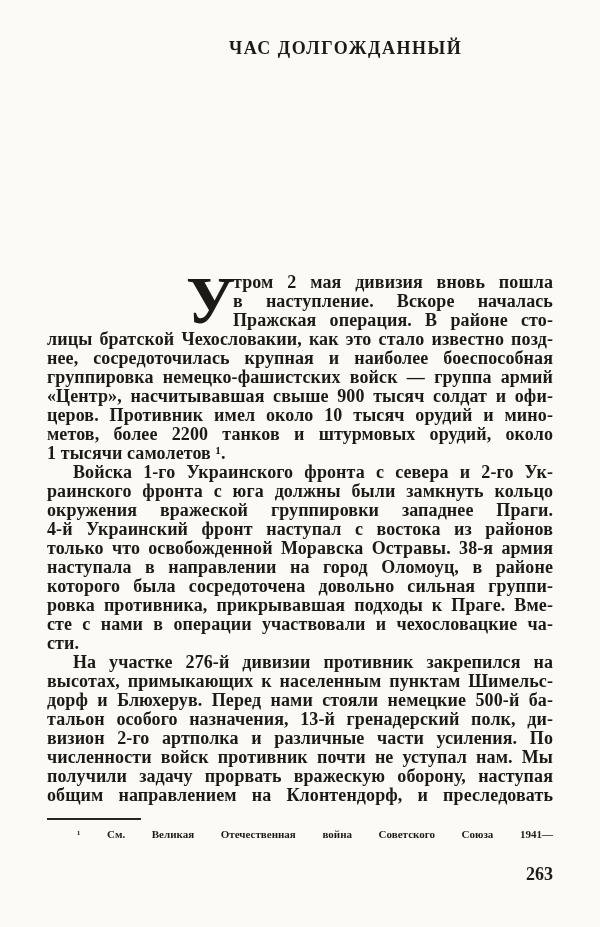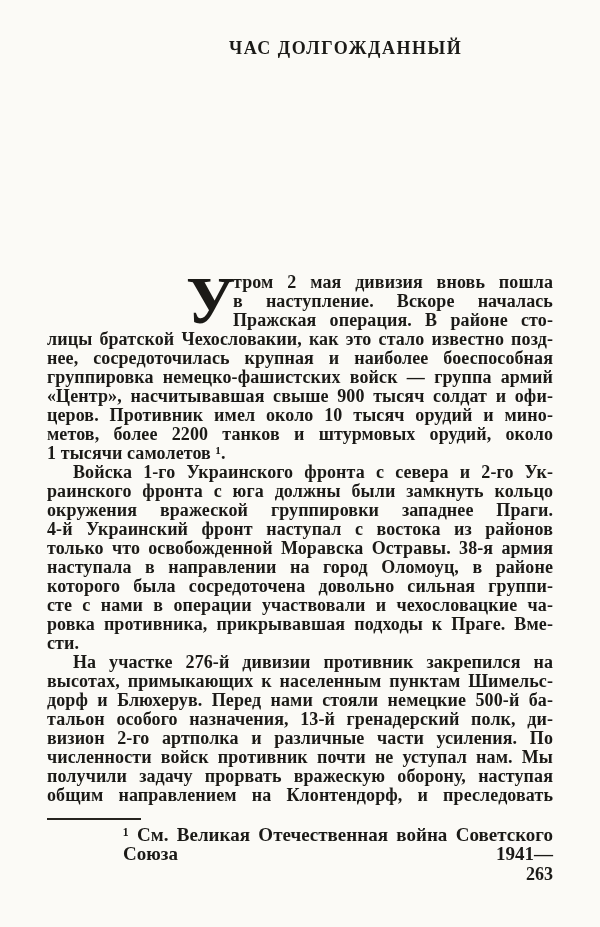--- a/index.html
+++ b/index.html
@@ -60,25 +60,24 @@
   }
   .footnote {
     position: absolute;
     left: 47px;
     top: 825px;
     width: 506px;
   }
   .fline {
     height: 19px;
     line-height: 19px;
-    font-size: 19px;
+    font-size: 11px;
     font-weight: 700;
     text-align: justify;
     text-align-last: justify;
-    margin-left: 46px;
   }
   .fline.firstline { padding-left: 30px; }
   .fline.lastline { text-align-last: left; }
   .page-number {
     position: absolute;
     top: 864px;
     left: 47px;
     width: 506px;
     text-align: right;
     font-size: 18px;
@@ -107,22 +106,22 @@
   </div>
 
   <div class="para">
     <div class="line firstline">Войска 1-го Украинского фронта с севера и 2-го Ук-</div>
     <div class="line">раинского фронта с юга должны были замкнуть кольцо</div>
     <div class="line">окружения вражеской группировки западнее Праги.</div>
     <div class="line">4-й Украинский фронт наступал с востока из районов</div>
     <div class="line">только что освобожденной Моравска Остравы. 38-я армия</div>
     <div class="line">наступала в направлении на город Оломоуц, в районе</div>
     <div class="line">которого была сосредоточена довольно сильная группи-</div>
+    <div class="line">ровка противника, прикрывавшая подходы к Праге. Вме-</div>
     <div class="line">сте с нами в операции участвовали и чехословацкие ча-</div>
-    <div class="line">ровка противника, прикрывавшая подходы к Праге. Вме-</div>
     <div class="line lastline">сти.</div>
   </div>
 
   <div class="para">
     <div class="line firstline">На участке 276-й дивизии противник закрепился на</div>
     <div class="line">высотах, примыкающих к населенным пунктам Шимельс-</div>
     <div class="line">дорф и Блюхерув. Перед нами стояли немецкие 500-й ба-</div>
     <div class="line">тальон особого назначения, 13-й гренадерский полк, ди-</div>
     <div class="line">визион 2-го артполка и различные части усиления. По</div>
     <div class="line">численности войск противник почти не уступал нам. Мы</div>

